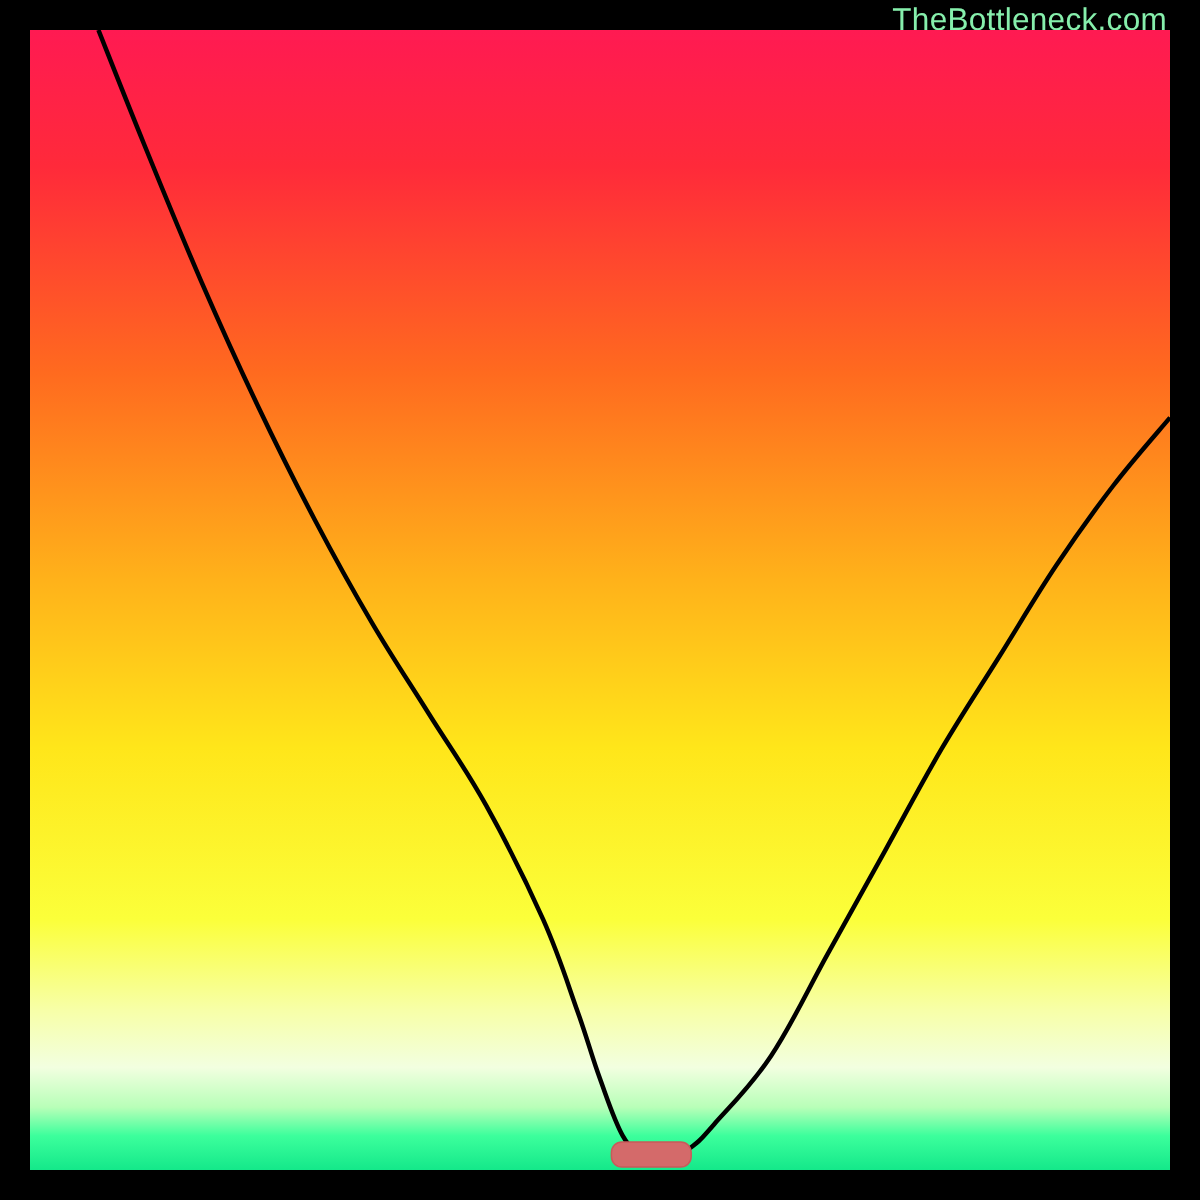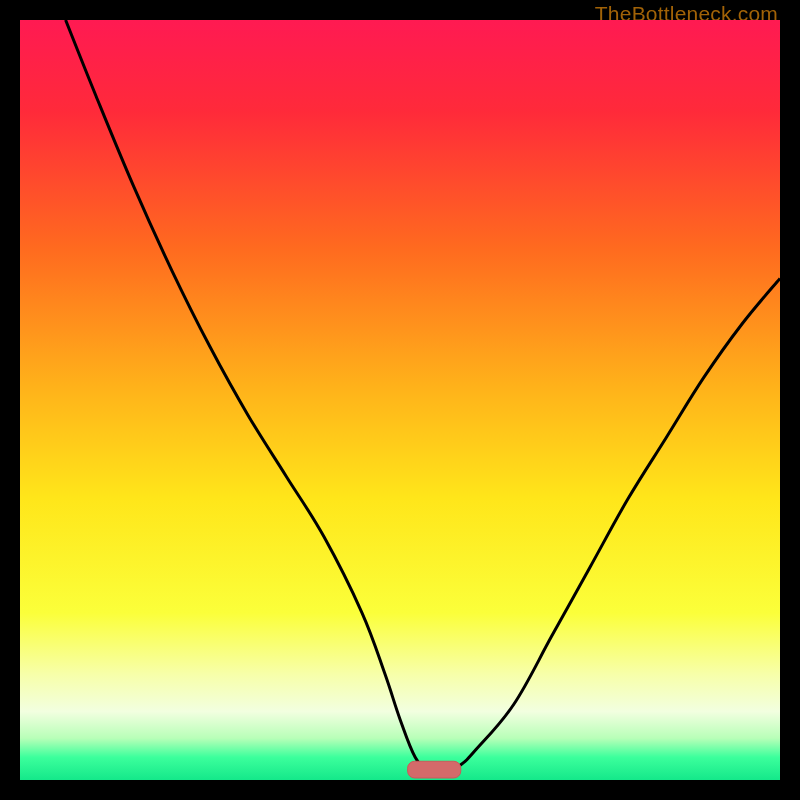--- a/index.html
+++ b/index.html
@@ -23,21 +23,21 @@
     position: absolute;
     left: 0;
     top: 0;
     width: 760px;
     height: 760px;
   }
   .watermark {
     position: absolute;
     top: 2px;
     right: 22px;
-    color: #a16207;
+    color: #86efac;
     font-size: 21px;
     font-weight: 500;
     letter-spacing: 0.2px;
   }
   svg { display: block; }
 </style>
 </head>
 <body>
 
 <div class="watermark">TheBottleneck.com</div>

